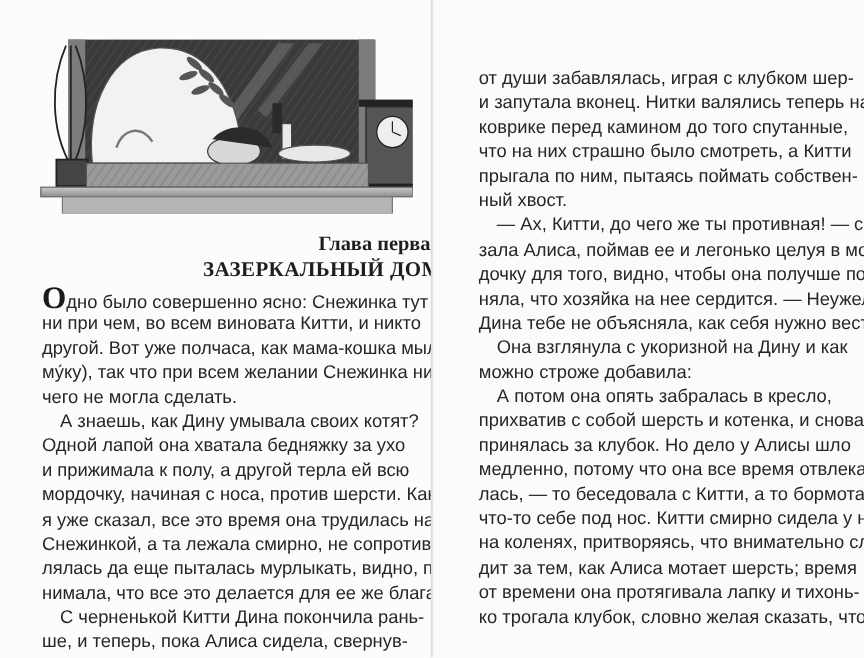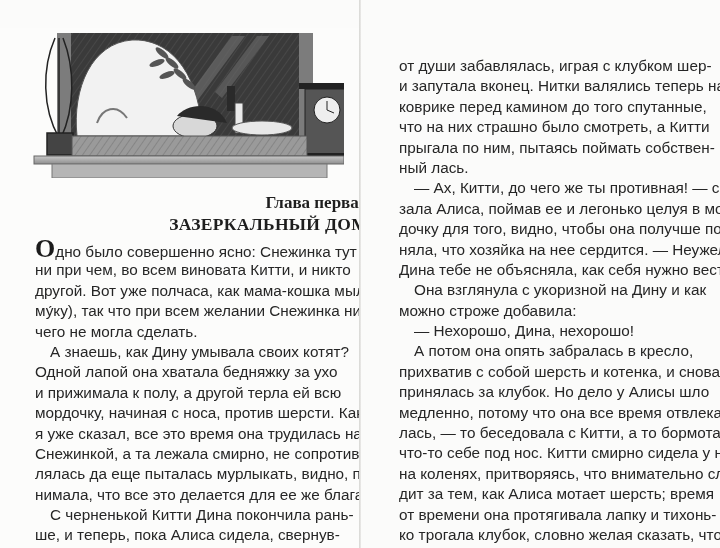--- a/index.html
+++ b/index.html
@@ -148,29 +148,28 @@
     <div class="page-number">10</div>
   </div>
 
   <div class="page right">
     <div class="text-block" id="right-text">
         <span class="line">от души забавлялась, играя с клубком шер-</span>
         <span class="line">и запутала вконец. Нитки валялись теперь на</span>
         <span class="line">коврике перед камином до того спутанные,</span>
         <span class="line">что на них страшно было смотреть, а Китти</span>
         <span class="line">прыгала по ним, пытаясь поймать собствен-</span>
-        <span class="line last">ный лась.</span>
+        <span class="line last">ный хвост.</span>
         <span class="line indent">— Ах, Китти, до чего же ты противная! — ска-</span>
         <span class="line">зала Алиса, поймав ее и легонько целуя в мор-</span>
         <span class="line">дочку для того, видно, чтобы она получше по-</span>
         <span class="line">няла, что хозяйка на нее сердится. — Неужели</span>
         <span class="line last">Дина тебе не объясняла, как себя нужно вести?</span>
         <span class="line indent">Она взглянула с укоризной на Дину и как</span>
         <span class="line last">можно строже добавила:</span>
-        <span class="line indent last">— Нехорошо, Дина, нехорошо!</span>
         <span class="line indent">А потом она опять забралась в кресло,</span>
         <span class="line">прихватив с собой шерсть и котенка, и снова</span>
         <span class="line">принялась за клубок. Но дело у Алисы шло</span>
         <span class="line">медленно, потому что она все время отвлека-</span>
         <span class="line">лась, — то беседовала с Китти, а то бормотала</span>
         <span class="line">что-то себе под нос. Китти смирно сидела у нее</span>
         <span class="line">на коленях, притворяясь, что внимательно сле-</span>
         <span class="line">дит за тем, как Алиса мотает шерсть; время</span>
         <span class="line">от времени она протягивала лапку и тихонь-</span>
         <span class="line">ко трогала клубок, словно желая сказать, что</span>

